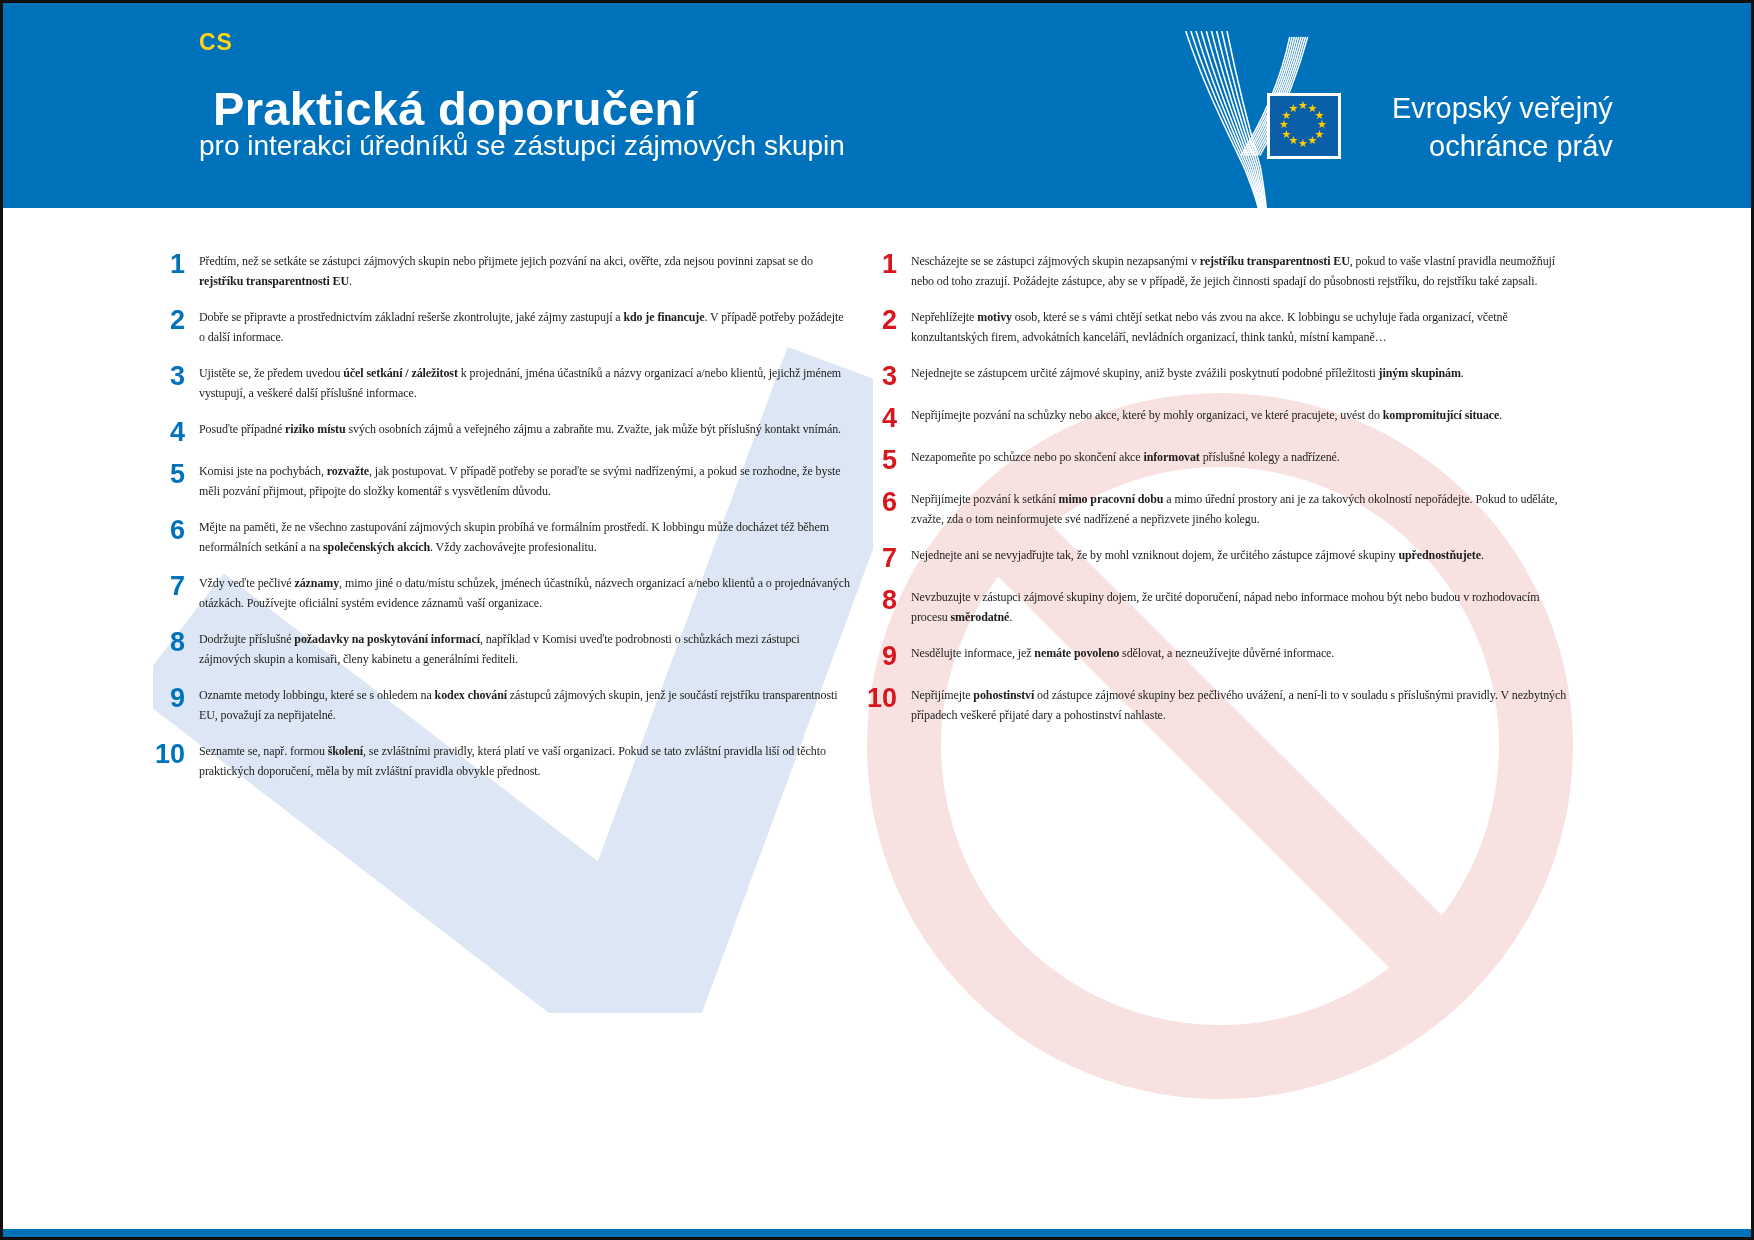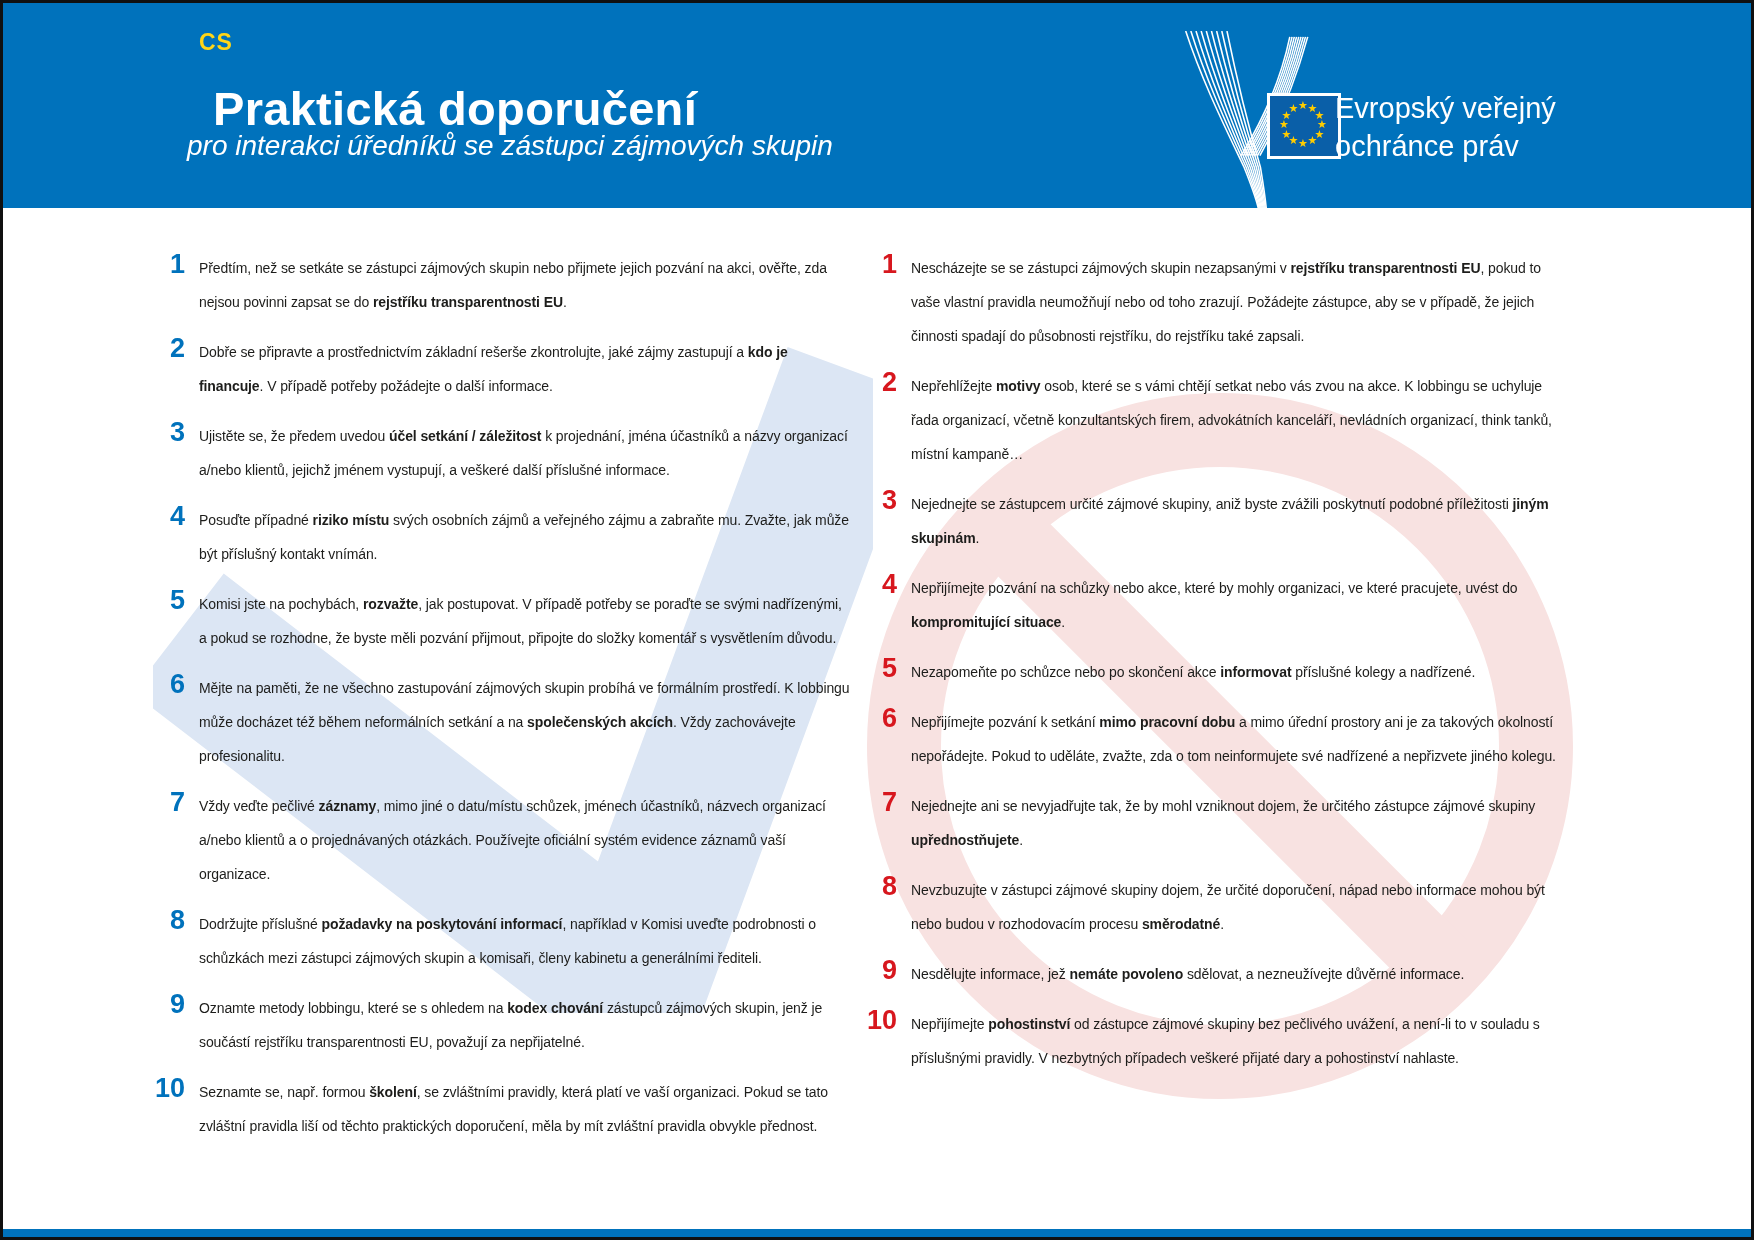--- a/index.html
+++ b/index.html
@@ -6,47 +6,47 @@
   .page {
     position:relative; width:1754px; height:1240px; box-sizing:border-box;
     background:#ffffff; border:3px solid #101010; overflow:hidden;
     font-family:"Liberation Sans", sans-serif;
   }
 
   
   .band { position:absolute; top:0; left:0; right:0; height:205px; background:#0072bc; }
   .lang { position:absolute; left:196px; top:26px; color:#ffd617; font-size:23px; font-weight:bold; letter-spacing:1px; }
   .title { position:absolute; left:194px; top:62px; margin:16px; color:#ffffff; font-size:47px; font-weight:bold; letter-spacing:0.3px; }
-  .subtitle { position:absolute; left:184px; top:127px; margin:0; color:#ffffff; font-size:28px; font-weight:normal;font-style:italic; }
+  .subtitle { position:absolute; left:196px; top:127px; margin:0; color:#ffffff; font-size:28px; font-weight:normal; }
 
   .logo-ribbon { position:absolute; left:1178px; top:28px; width:132px; height:180px; }
   .flag { position:absolute; left:1264px; top:90px; width:74px; height:66px; box-sizing:border-box;
           background:#0a5fa8; border:3px solid #ffffff; }
   .flag .stars { position:relative; width:100%; height:100%; }
   .flag .star { position:absolute; color:#ffcc00; font-size:11px; line-height:11px; transform:translate(-50%,-50%); }
-  .org { position:absolute; left:1332px; top:86px; color:#ffffff; font-size:29px; line-height:38px; }
+  .org { position:absolute; left:1389px; top:86px; color:#ffffff; font-size:29px; line-height:38px;text-align:right; }
 
   
   .wm { position:absolute; z-index:0; }
   .wm-check { left:150px; top:330px; }
   .wm-ban { left:862px; top:388px; }
 
   
   .col { position:absolute; top:248px; z-index:1; }
   .col-do { left:134px; width:714px; }
   .col-dont { left:846px; width:724px; }
   .col h2 { margin:0 0 26px 62px; font-size:43px; font-weight:800; letter-spacing:0.5px; }
   .col-do h2 { color:#0072bc; }
   .col-dont h2 { color:#d7171e; }
   ol.items { list-style:none; margin:0; padding:0; }
   .items li { display:flex; margin-bottom:16px; }
   .num { flex:0 0 48px; text-align:right; margin-right:14px; font-weight:bold; font-size:27px; line-height:26px; }
   .col-do .num { color:#0072bc; }
   .col-dont .num { color:#d7171e; }
-  .txt { font-size:14px; line-height:34px; color:#1d1d1b; letter-spacing:-0.1px; }
+  .txt { font-size:12px; line-height:20px; color:#1d1d1b; letter-spacing:-0.1px;font-family:Liberation Serif, serif; }
   .txt strong { font-weight:bold; }
 
   
   .footer-bar { position:absolute; left:0; right:0; bottom:0; height:8px; background:#0072bc; }
 </style>
 </head>
 <body>
 
 <div class="page">
 

